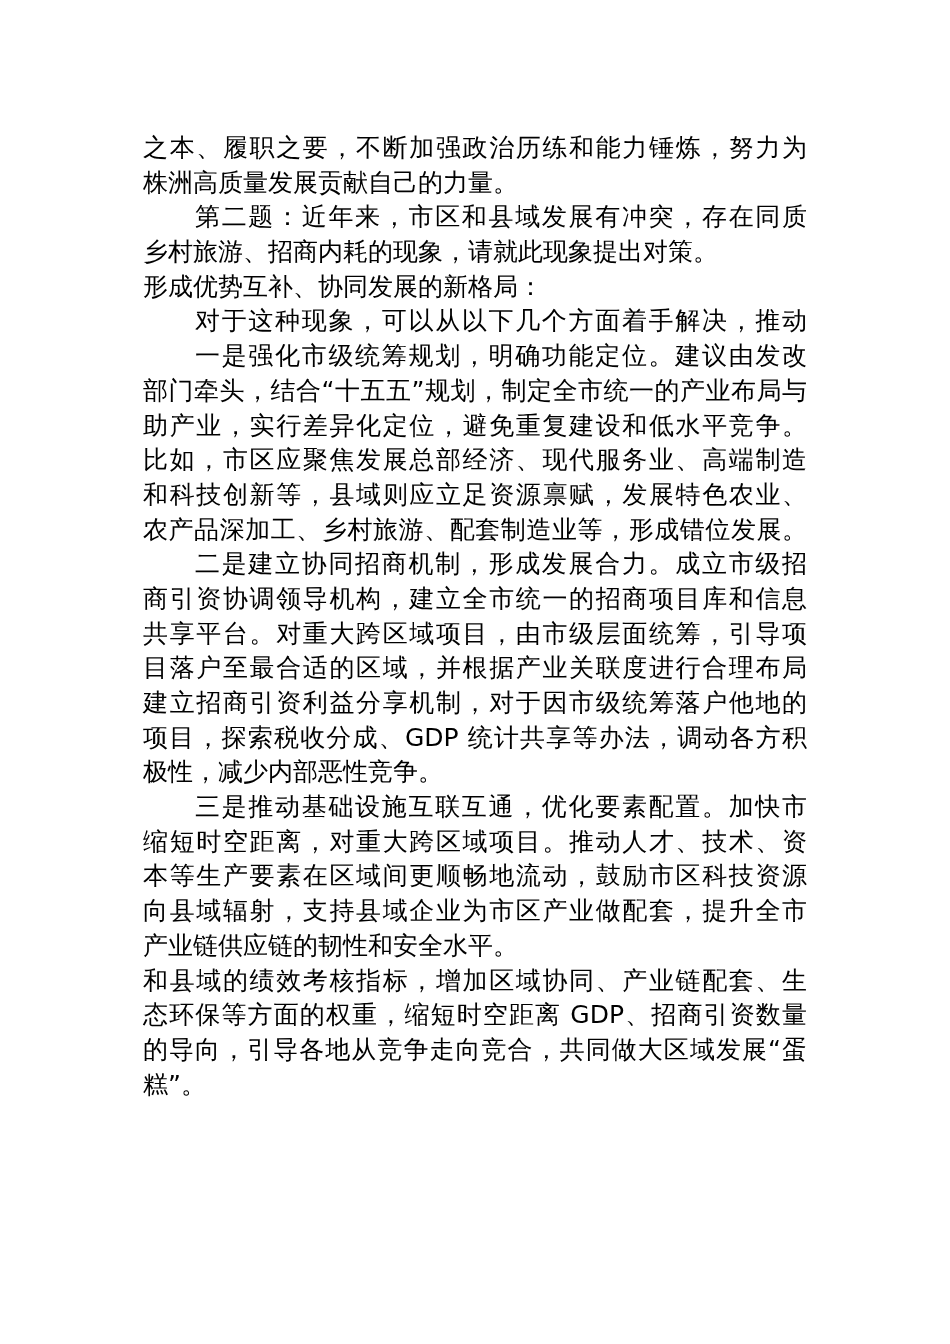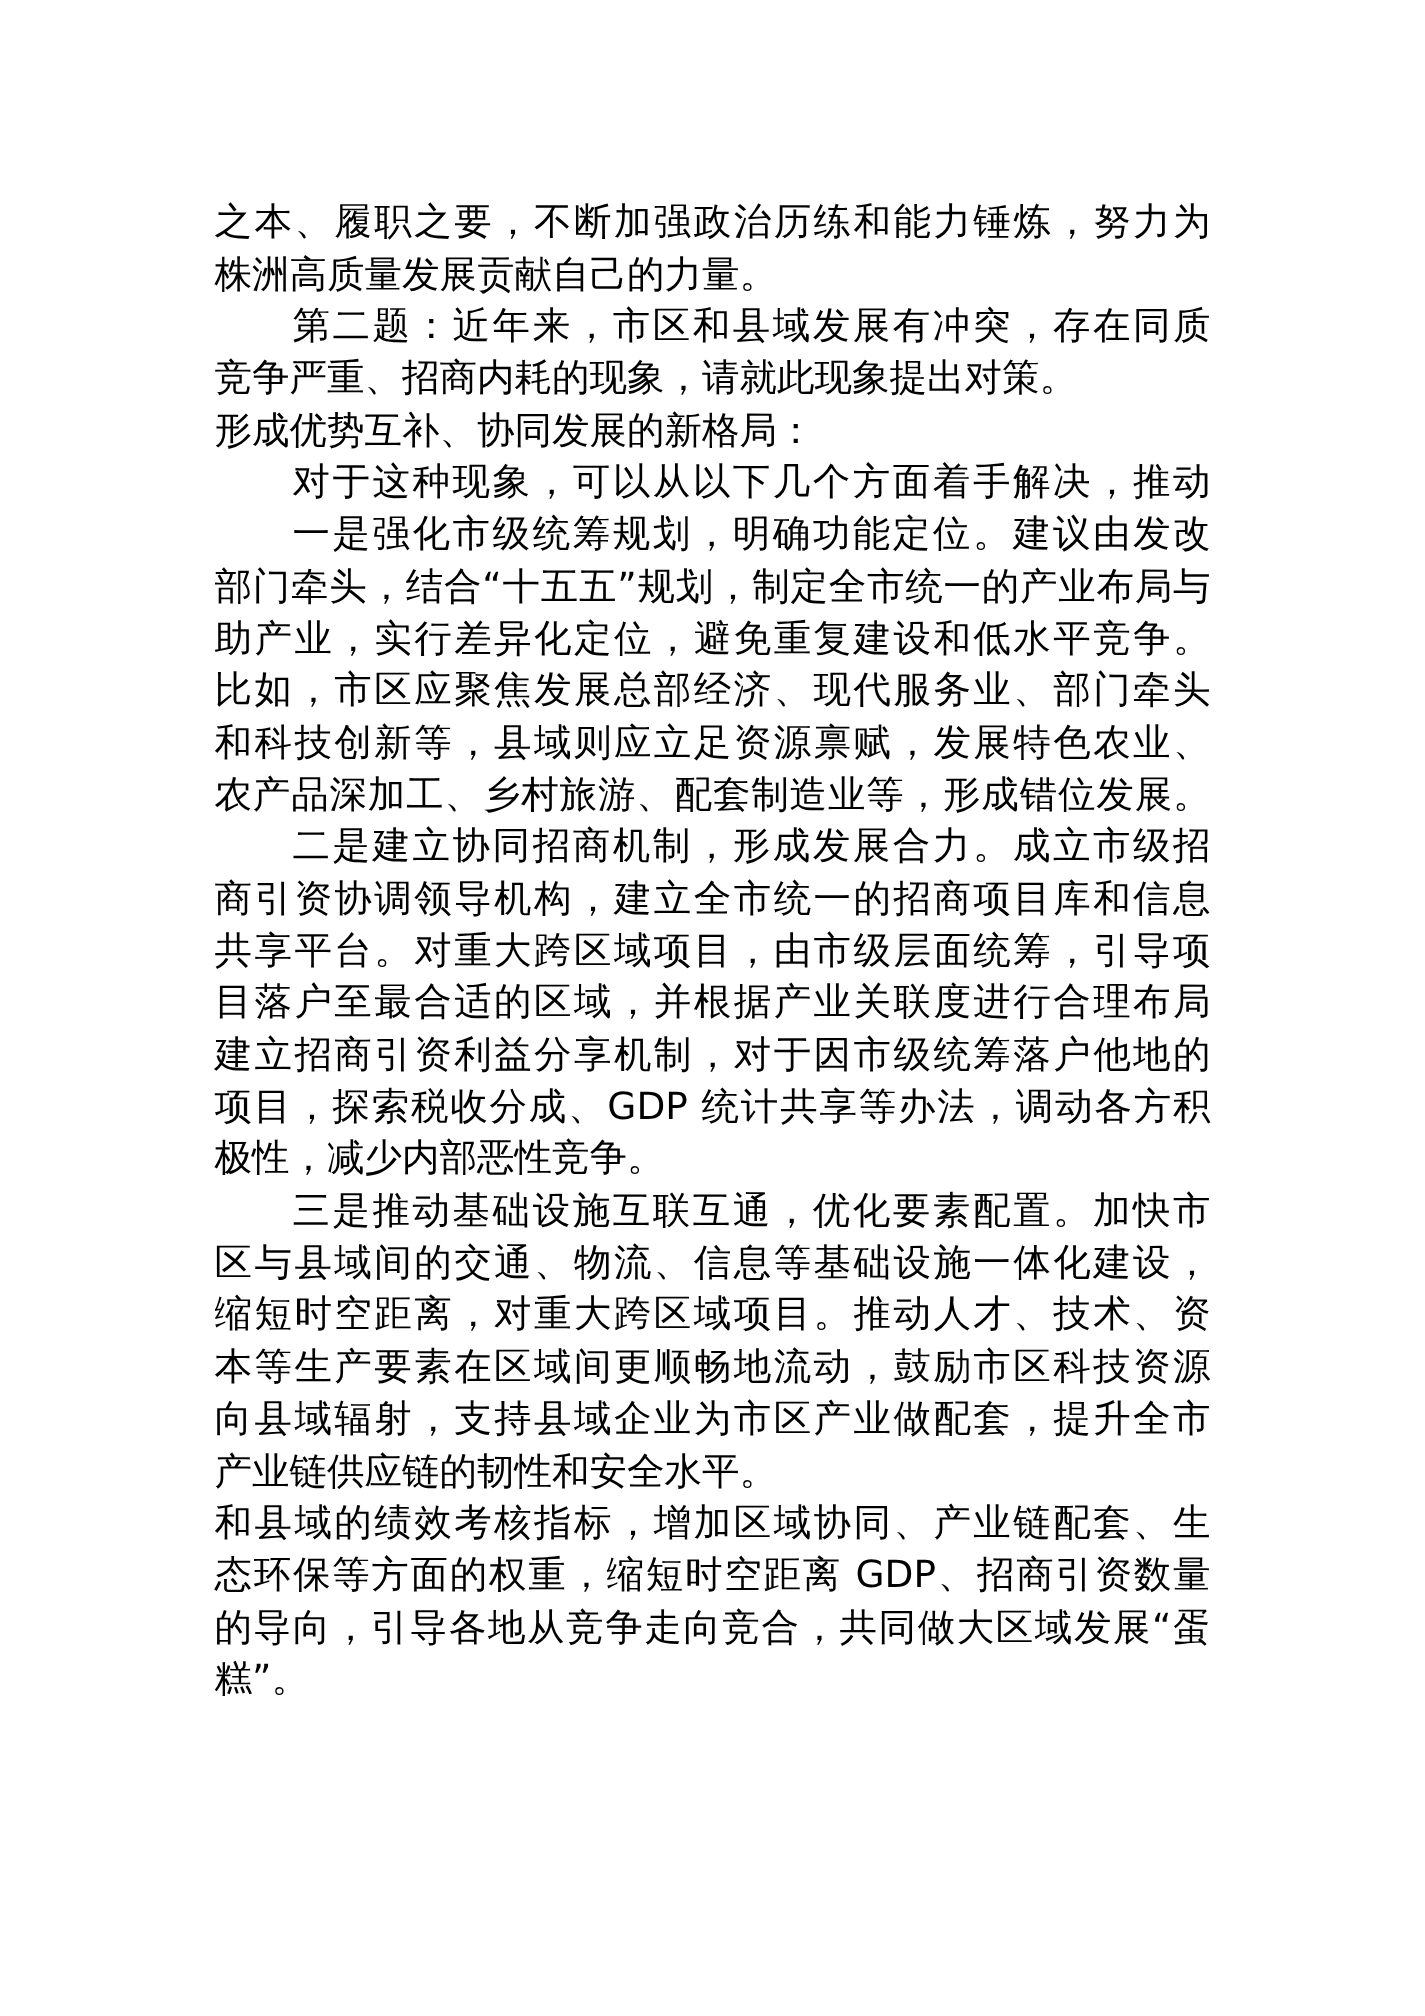--- a/index.html
+++ b/index.html
@@ -54,50 +54,49 @@
 <div class="page">
   <div class="body-text">
 
     <div>
       <div class="line">之本、履职之要，不断加强政治历练和能力锤炼，努力为</div>
       <div class="line last">株洲高质量发展贡献自己的力量。</div>
     </div>
 
     <div>
       <div class="line indent question">第二题：近年来，市区和县域发展有冲突，存在同质</div>
-      <div class="line last question">竞争严重、招商内耗的现象，请就此现象提出对策。</div>
+      <div class="line last question">乡村旅游、招商内耗的现象，请就此现象提出对策。</div>
     </div>
 
     <div>
       <div class="line last">形成优势互补、协同发展的新格局：</div>
       <div class="line indent">对于这种现象，可以从以下几个方面着手解决，推动</div>
     </div>
 
     <div>
       <div class="line indent">一是强化市级统筹规划，明确功能定位。建议由发改</div>
       <div class="line">部门牵头，结合“十五五”规划，制定全市统一的产业布局与</div>
       <div class="line">助产业，实行差异化定位，避免重复建设和低水平竞争。</div>
-      <div class="line">比如，市区应聚焦发展总部经济、现代服务业、部门牵头</div>
+      <div class="line">比如，市区应聚焦发展总部经济、现代服务业、高端制造</div>
       <div class="line">和科技创新等，县域则应立足资源禀赋，发展特色农业、</div>
       <div class="line">农产品深加工、乡村旅游、配套制造业等，形成错位发展。</div>
     </div>
 
     <div>
       <div class="line indent">二是建立协同招商机制，形成发展合力。成立市级招</div>
       <div class="line">商引资协调领导机构，建立全市统一的招商项目库和信息</div>
       <div class="line">共享平台。对重大跨区域项目，由市级层面统筹，引导项</div>
       <div class="line">目落户至最合适的区域，并根据产业关联度进行合理布局</div>
       <div class="line">建立招商引资利益分享机制，对于因市级统筹落户他地的</div>
       <div class="line">项目，探索税收分成、GDP 统计共享等办法，调动各方积</div>
       <div class="line last">极性，减少内部恶性竞争。</div>
     </div>
 
     <div>
       <div class="line indent">三是推动基础设施互联互通，优化要素配置。加快市</div>
-      <div class="line">区与县域间的交通、物流、信息等基础设施一体化建设，</div>
       <div class="line">缩短时空距离，对重大跨区域项目。推动人才、技术、资</div>
       <div class="line">本等生产要素在区域间更顺畅地流动，鼓励市区科技资源</div>
       <div class="line">向县域辐射，支持县域企业为市区产业做配套，提升全市</div>
       <div class="line last">产业链供应链的韧性和安全水平。</div>
     </div>
 
     <div>
       <div class="line">和县域的绩效考核指标，增加区域协同、产业链配套、生</div>
       <div class="line">态环保等方面的权重，缩短时空距离 GDP、招商引资数量</div>
       <div class="line">的导向，引导各地从竞争走向竞合，共同做大区域发展“蛋</div>

